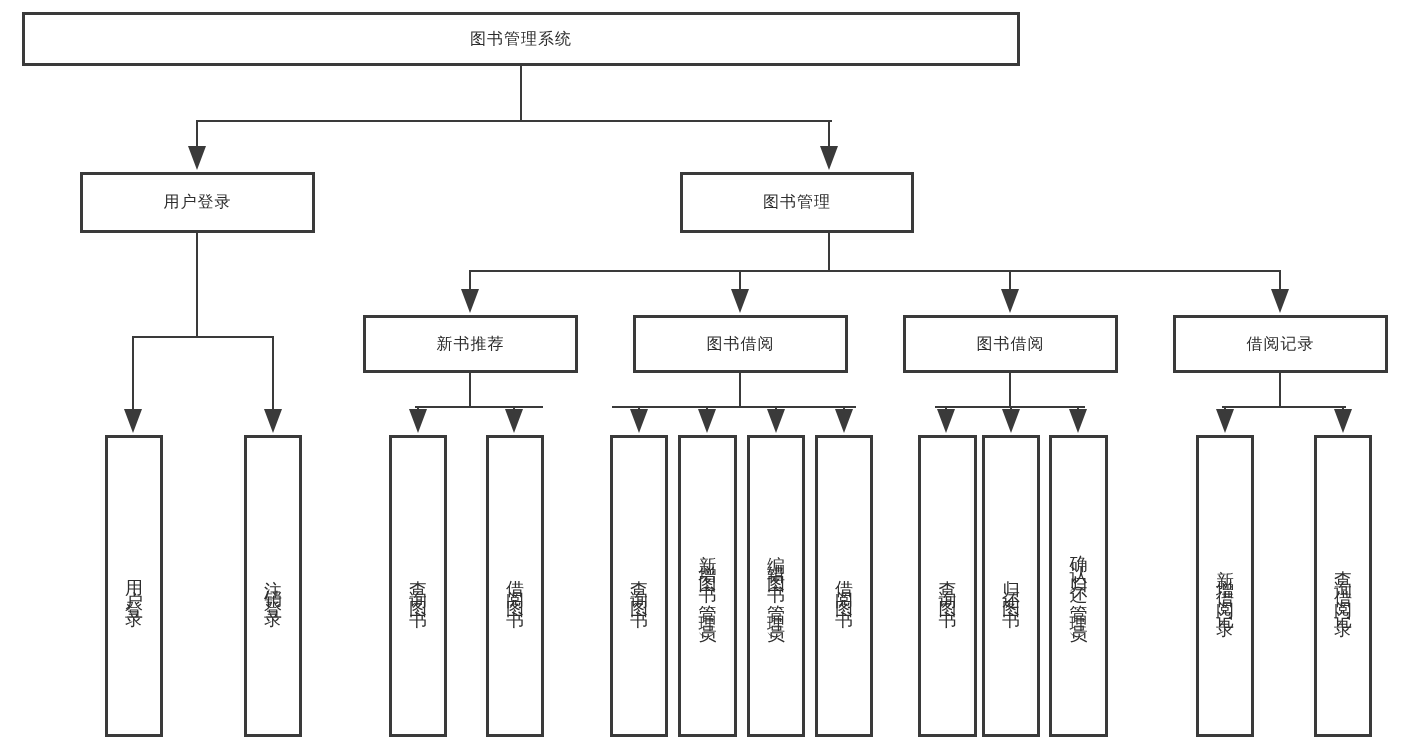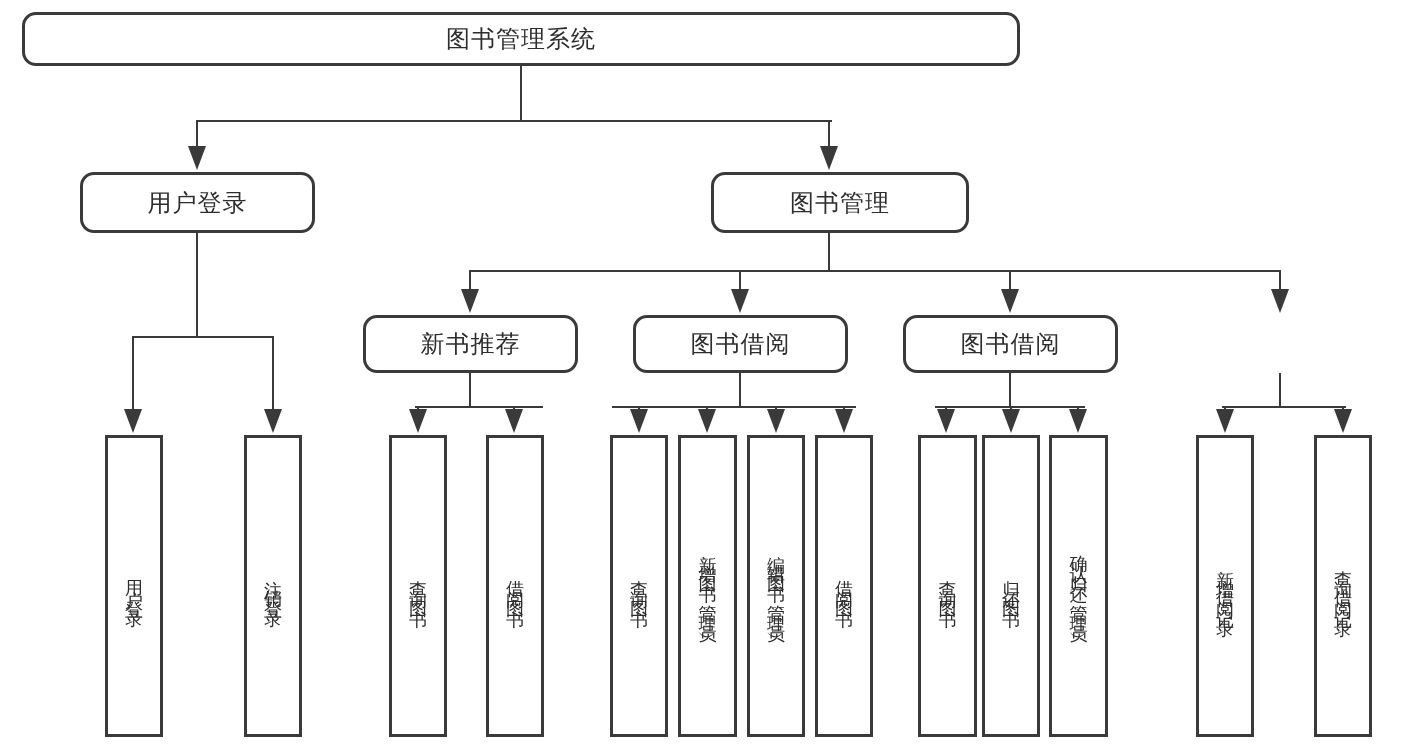--- a/index.html
+++ b/index.html
@@ -19,21 +19,21 @@
     position:absolute;
     box-sizing:border-box;
     border:3px solid var(--line);
     background:#fff;
     display:flex;
     align-items:center;
     justify-content:center;
     color:var(--text);
     z-index:2;
   }
-  .box.h{font-size:24px;letter-spacing:1px;border-radius:14px;}
+  .box.h{font-size:16px;letter-spacing:1px;}
   .box.v{
     writing-mode:vertical-rl;
     text-orientation:mixed;
     font-size:18px;
     letter-spacing:10px;
     line-height:1;
   }
   .vline{position:absolute;width:2px;background:var(--line);z-index:1;}
   .hline{position:absolute;height:2px;background:var(--line);z-index:1;}
   .arrow{
@@ -65,21 +65,21 @@
   <div class="vline" style="left:520px;top:66px;height:54px"></div>
   <div class="hline" style="left:196px;top:120px;width:636px"></div>
   <div class="vline" style="left:196px;top:120px;height:30px"></div>
   <div class="arrow" style="left:188px;top:146px"></div>
   <div class="vline" style="left:828px;top:120px;height:30px"></div>
   <div class="arrow" style="left:820px;top:146px"></div>
 
   <div class="box h" style="left:80px;top:172px;width:235px;height:61px">
     <span>用户登录</span>
   </div>
-  <div class="box h" style="left:711px;top:172px;width:258px;height:61px">
+  <div class="box h" style="left:680px;top:172px;width:234px;height:61px">
     <span>图书管理</span>
   </div>
 
   <div class="vline" style="left:196px;top:233px;height:103px"></div>
   <div class="hline" style="left:132px;top:336px;width:142px"></div>
   <div class="vline" style="left:132px;top:336px;height:77px"></div>
   <div class="arrow" style="left:124px;top:409px"></div>
   <div class="vline" style="left:272px;top:336px;height:77px"></div>
   <div class="arrow" style="left:264px;top:409px"></div>
 
@@ -95,20 +95,23 @@
   <div class="arrow" style="left:1271px;top:289px"></div>
 
   <div class="box h" style="left:633px;top:315px;width:215px;height:58px">
     <span>图书借阅</span>
   </div>
   <div class="box h" style="left:363px;top:315px;width:215px;height:58px">
     <span>新书推荐</span>
   </div>
   <div class="box h" style="left:903px;top:315px;width:215px;height:58px">
     <span>图书借阅</span>
+  </div>
+  <div class="box h" style="left:1173px;top:315px;width:215px;height:58px">
+    <span>借阅记录</span>
   </div>
 
   <div class="vline" style="left:469px;top:373px;height:33px"></div>
   <div class="hline" style="left:415px;top:406px;width:128px"></div>
   <div class="vline" style="left:417px;top:406px;height:7px"></div>
   <div class="arrow" style="left:409px;top:409px"></div>
   <div class="vline" style="left:513px;top:406px;height:7px"></div>
   <div class="arrow" style="left:505px;top:409px"></div>
 
   <div class="vline" style="left:739px;top:373px;height:33px"></div>

